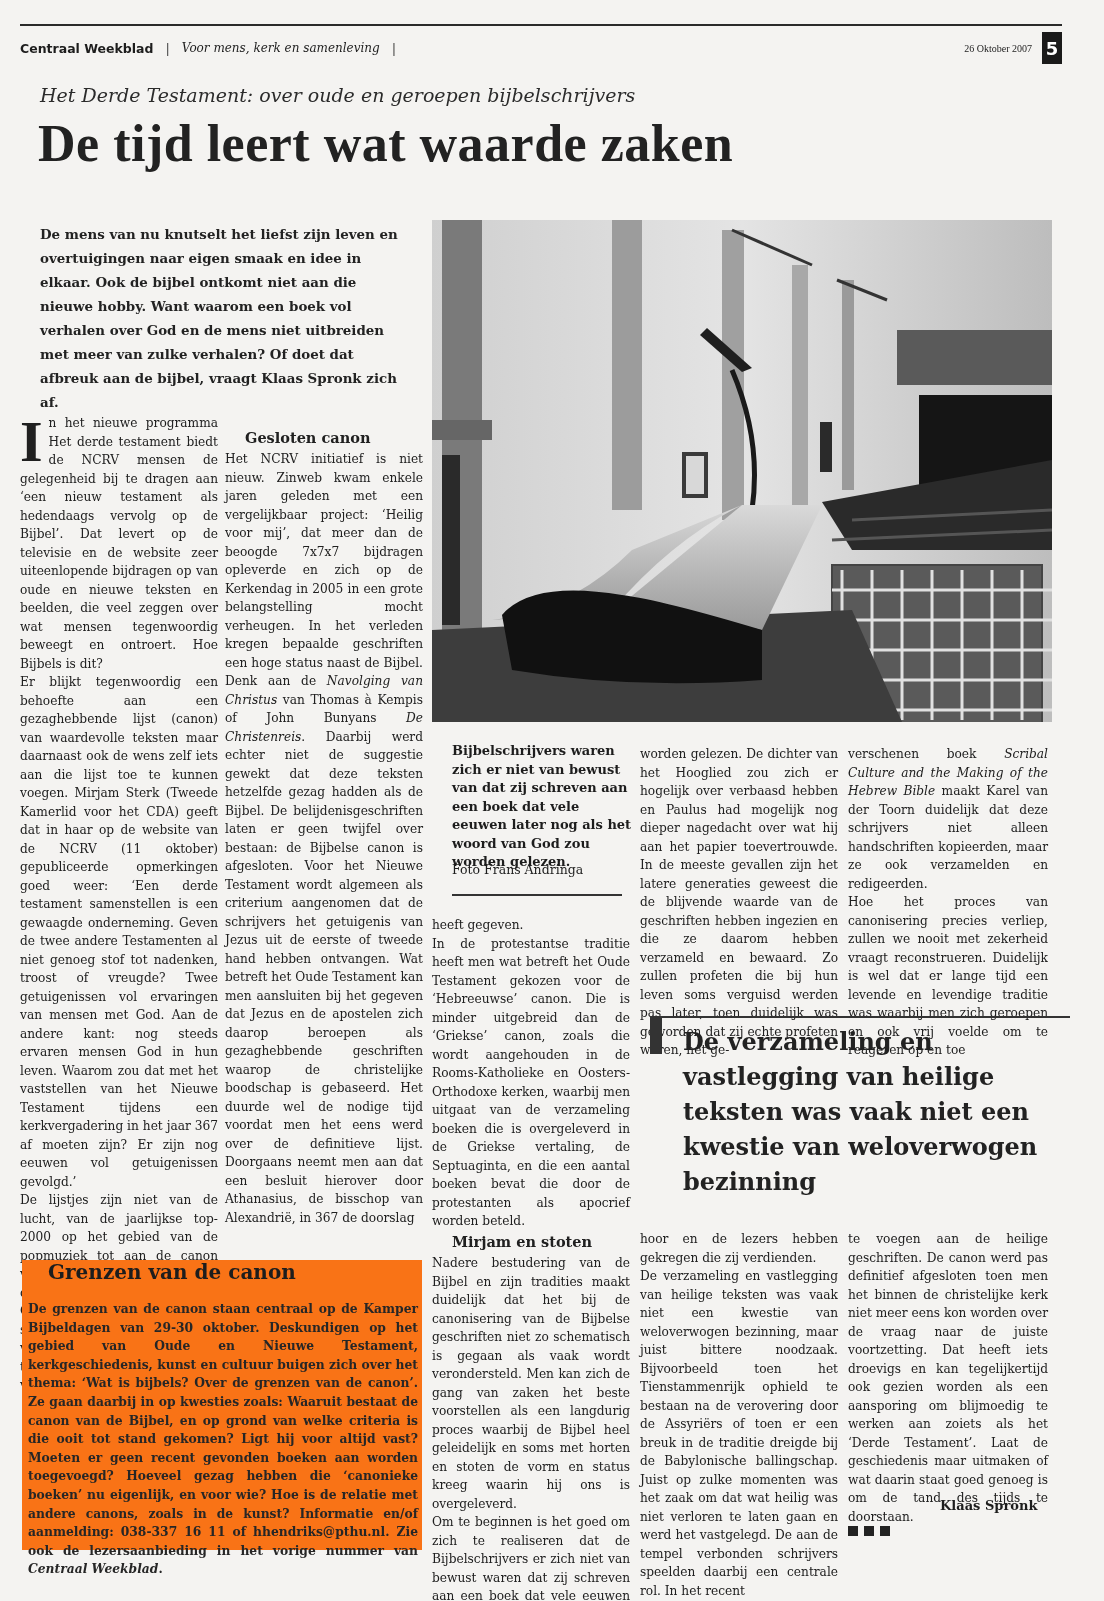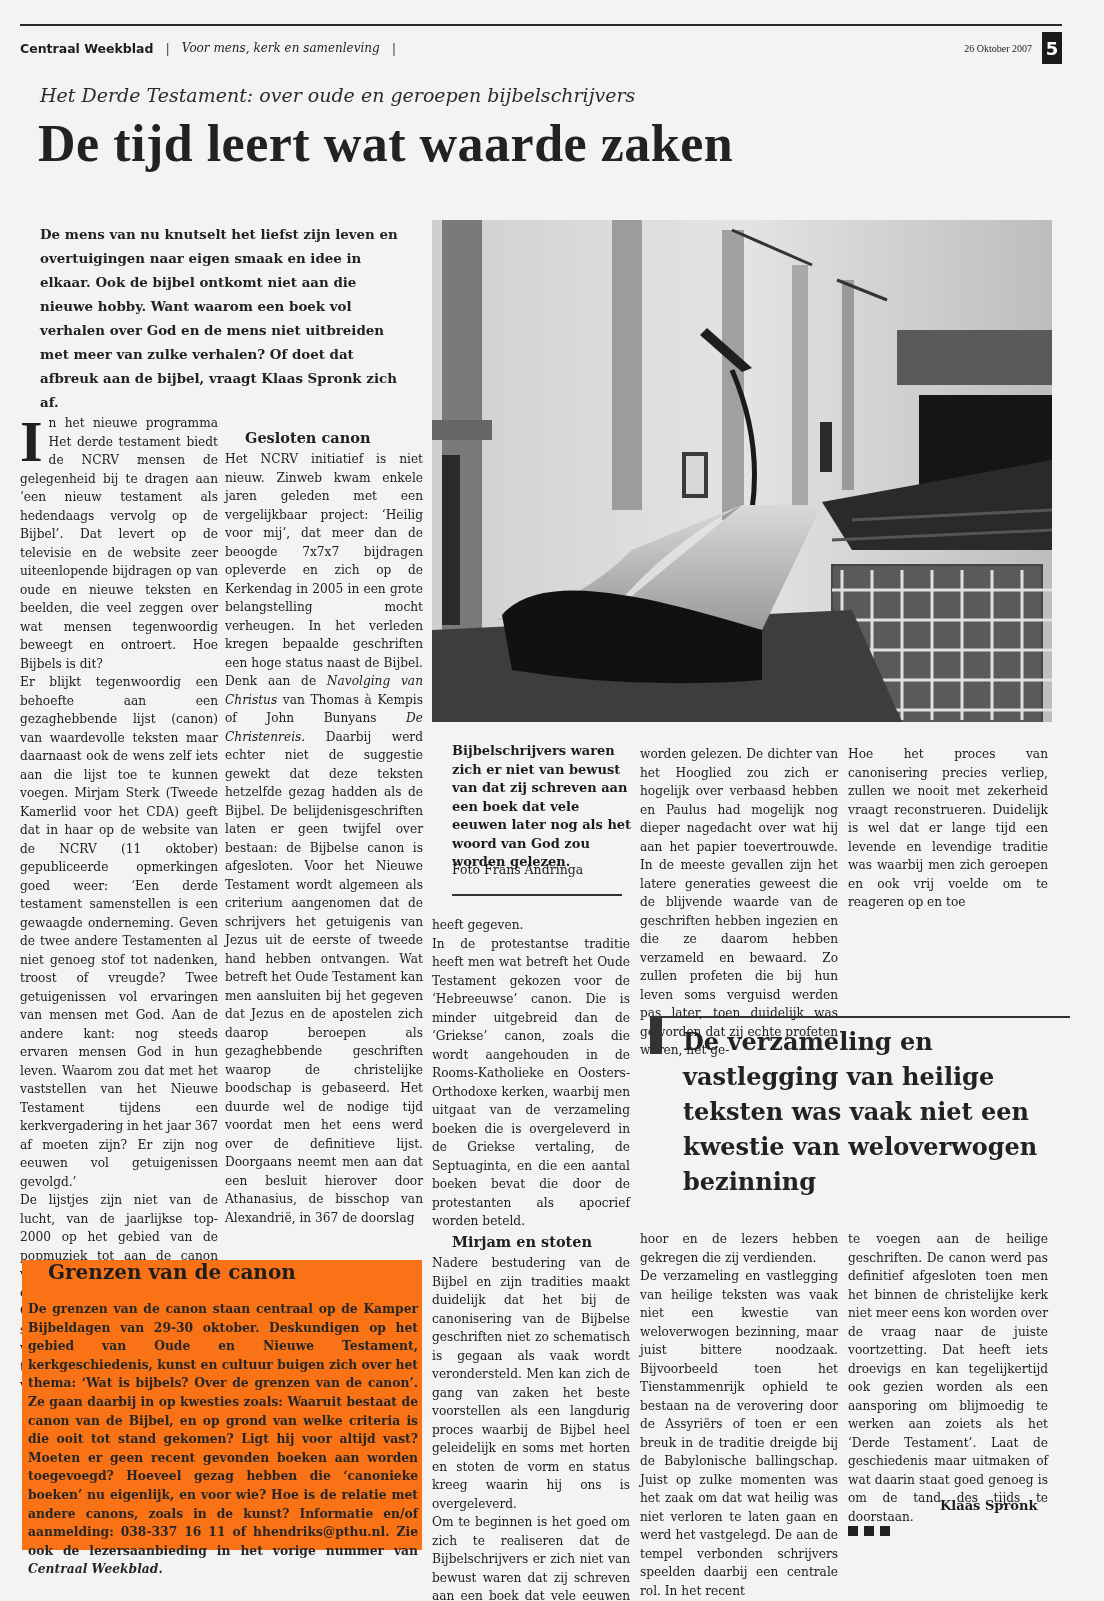--- a/index.html
+++ b/index.html
@@ -139,20 +139,21 @@
 
 <div class="abs col c4">
   <p>worden gelezen. De dichter van het Hooglied zou zich er hogelijk over verbaasd hebben en Paulus had mogelijk nog dieper nagedacht over wat hij aan het papier toevertrouwde. In de meeste gevallen zijn het latere generaties geweest die de blijvende waarde van de geschriften hebben ingezien en die ze daarom hebben verzameld en bewaard. Zo zullen profeten die bij hun leven soms verguisd werden pas later, toen duidelijk was geworden dat zij echte profeten waren, het ge-</p>
 </div>
 <div class="abs col c4b">
   <p>hoor en de lezers hebben gekregen die zij verdienden.</p>
   <p>De verzameling en vastlegging van heilige teksten was vaak niet een kwestie van weloverwogen bezinning, maar juist bittere noodzaak. Bijvoorbeeld toen het Tienstammenrijk ophield te bestaan na de verovering door de Assyriërs of toen er een breuk in de traditie dreigde bij de Babylonische ballingschap. Juist op zulke momenten was het zaak om dat wat heilig was niet verloren te laten gaan en werd het vastgelegd. De aan de tempel verbonden schrijvers speelden daarbij een centrale rol. In het recent</p>
 </div>
 
 <div class="abs col c5">
+  <p><span>verschenen boek </span><i>Scribal Culture and the Making of the Hebrew Bible</i><span> maakt Karel van der Toorn duidelijk dat deze schrijvers niet alleen handschriften kopieerden, maar ze ook verzamelden en redigeerden.</span></p>
   <p>Hoe het proces van canonisering precies verliep, zullen we nooit met zekerheid vraagt reconstrueren. Duidelijk is wel dat er lange tijd een levende en levendige traditie was waarbij men zich geroepen en ook vrij voelde om te reageren op en toe</p>
 </div>
 <div class="abs col c5b">
   <p>te voegen aan de heilige geschriften. De canon werd pas definitief afgesloten toen men het binnen de christelijke kerk niet meer eens kon worden over de vraag naar de juiste voortzetting. Dat heeft iets droevigs en kan tegelijkertijd ook gezien worden als een aansporing om blijmoedig te werken aan zoiets als het ‘Derde Testament’. Laat de geschiedenis maar uitmaken of wat daarin staat goed genoeg is om de tand des tijds te doorstaan.</p>
 </div>
 
 <div class="abs pull-line"></div>
 <div class="abs pull-mark"></div>
 <div class="abs pull">De verzameling en vastlegging van heilige teksten was vaak niet een kwestie van weloverwogen bezinning</div>
 

